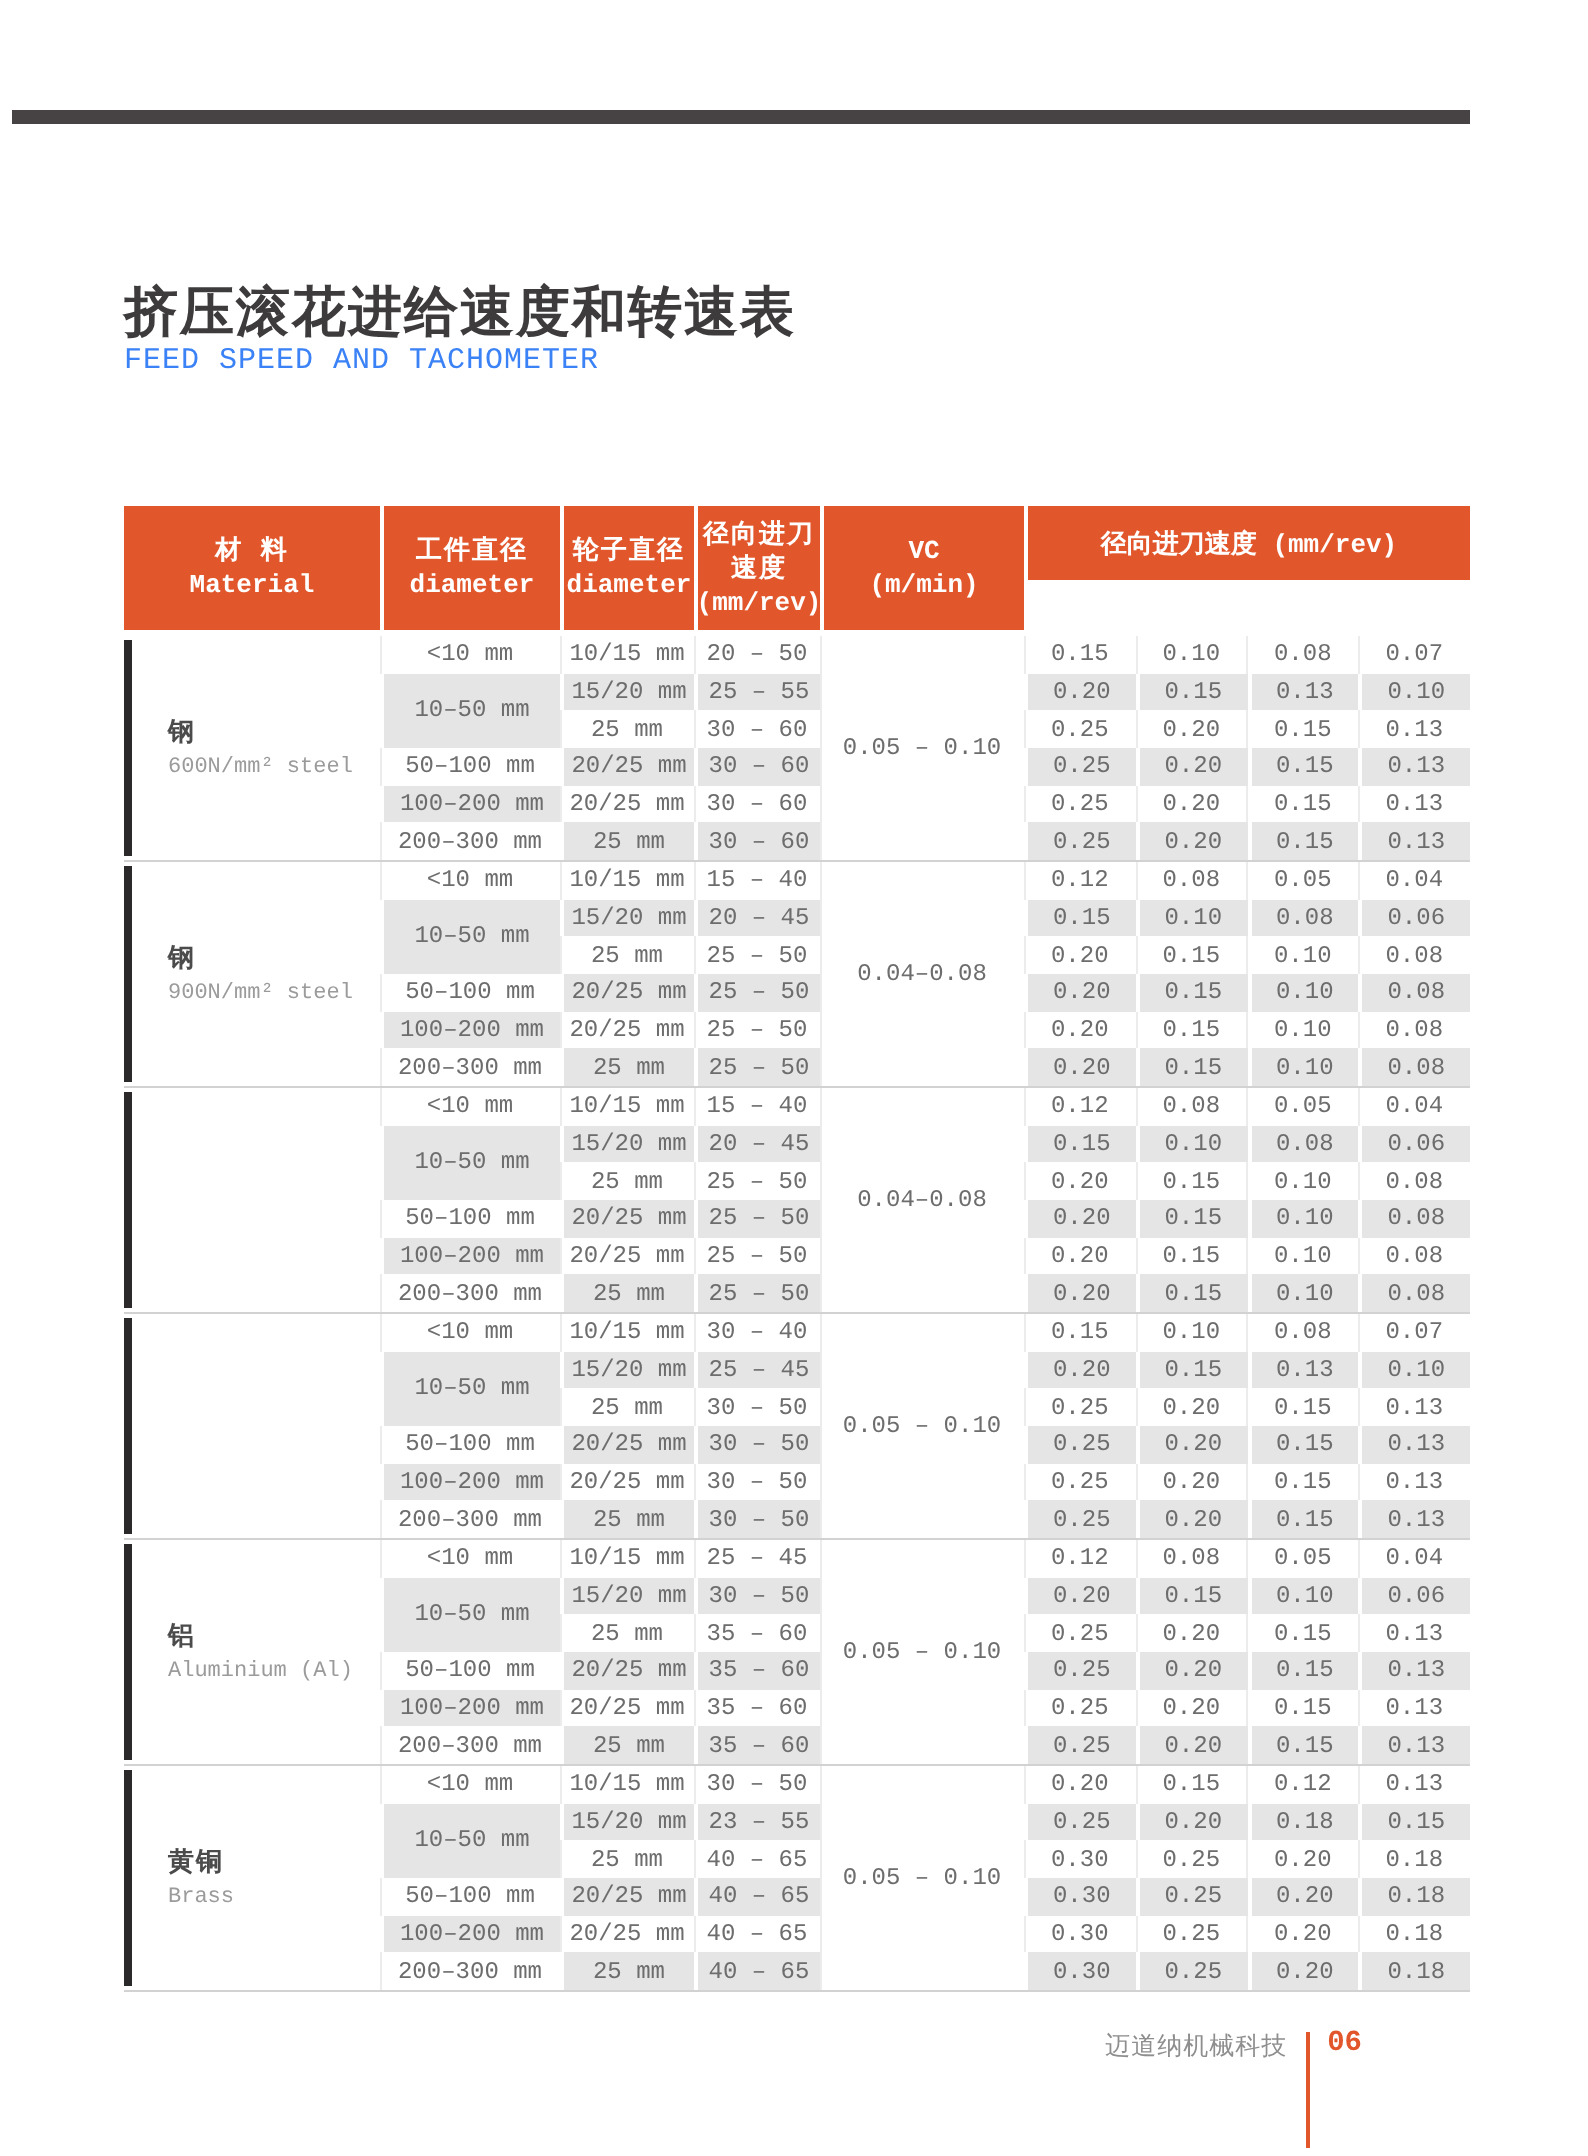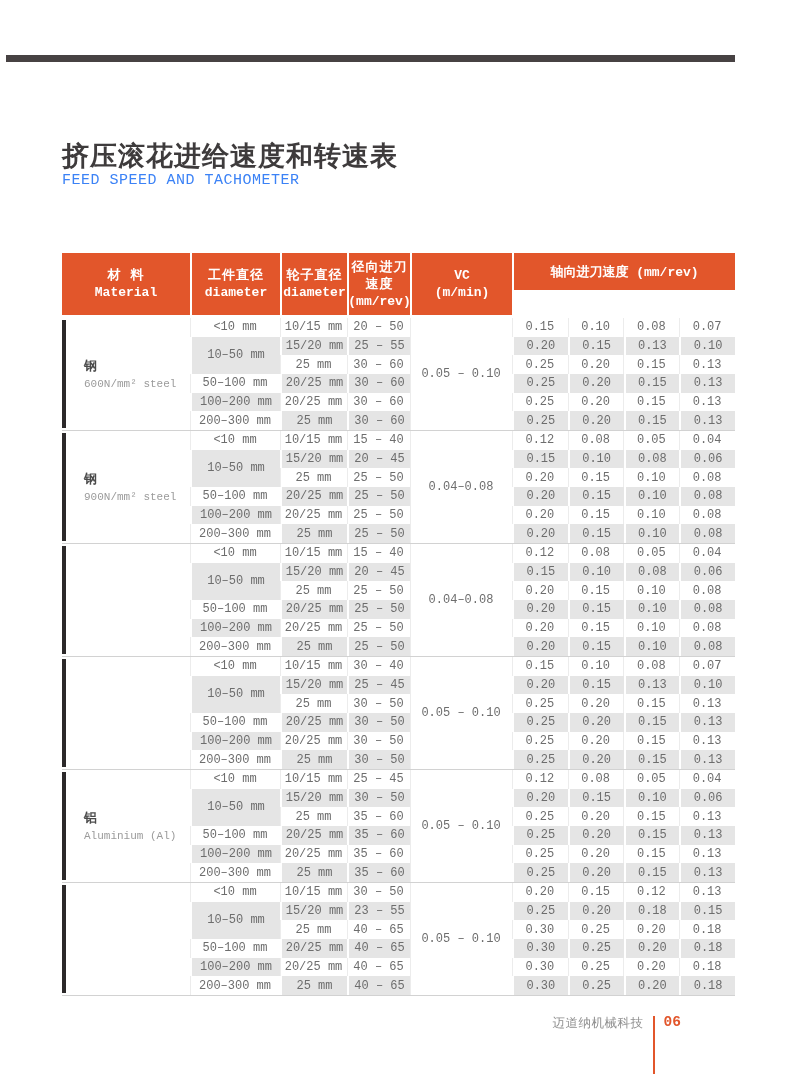--- a/index.html
+++ b/index.html
@@ -74,21 +74,21 @@
       </div>
       <div class="hblock">
         <span class="hzh">径向进刀速度</span>
         <span>(mm/rev)</span>
       </div>
       <div class="hblock">
         <span>VC</span>
         <span>(m/min)</span>
       </div>
       <div class="axial">
-        <div class="axial-title">轴向进刀速度 (mm/rev)</div>
+        <div class="axial-title">径向进刀速度 (mm/rev)</div>
       </div>
     </div>
     <div class="tbody" id="tbody">
         <div class="group">
           <div class="bar"></div>
           <div class="cell material" style="grid-area: 1 / 1 / 7;">
             <div class="mat-zh">钢</div>
             <div class="mat-en">600N/mm² steel</div>
           </div>
           <div class="cell" style="grid-area: 1 / 2 / span 1;">&lt;10 mm</div>
@@ -317,20 +317,24 @@
           <div class="cell shade" style="grid-area: 6 / 3;">25 mm</div>
           <div class="cell shade" style="grid-area: 6 / 4;">35 – 60</div>
           <div class="cell shade" style="grid-area: 6 / 6;">0.25</div>
           <div class="cell shade" style="grid-area: 6 / 7;">0.20</div>
           <div class="cell shade" style="grid-area: 6 / 8;">0.15</div>
           <div class="cell shade" style="grid-area: 6 / 9;">0.13</div>
           <div class="cell" style="grid-area: 1 / 5 / 7;">0.05 – 0.10</div>
         </div>
         <div class="group sep last">
           <div class="bar"></div>
+          <div class="cell material" style="grid-area: 1 / 1 / 7;">
+            <div class="mat-zh">黄铜</div>
+            <div class="mat-en">Brass</div>
+          </div>
           <div class="cell" style="grid-area: 1 / 2 / span 1;">&lt;10 mm</div>
           <div class="cell shade" style="grid-area: 2 / 2 / span 2;">10–50 mm</div>
           <div class="cell" style="grid-area: 4 / 2 / span 1;">50–100 mm</div>
           <div class="cell shade" style="grid-area: 5 / 2 / span 1;">100–200 mm</div>
           <div class="cell" style="grid-area: 6 / 2 / span 1;">200–300 mm</div>
           <div class="cell" style="grid-area: 1 / 3;">10/15 mm</div>
           <div class="cell" style="grid-area: 1 / 4;">30 – 50</div>
           <div class="cell" style="grid-area: 1 / 6;">0.20</div>
           <div class="cell" style="grid-area: 1 / 7;">0.15</div>
           <div class="cell" style="grid-area: 1 / 8;">0.12</div>

